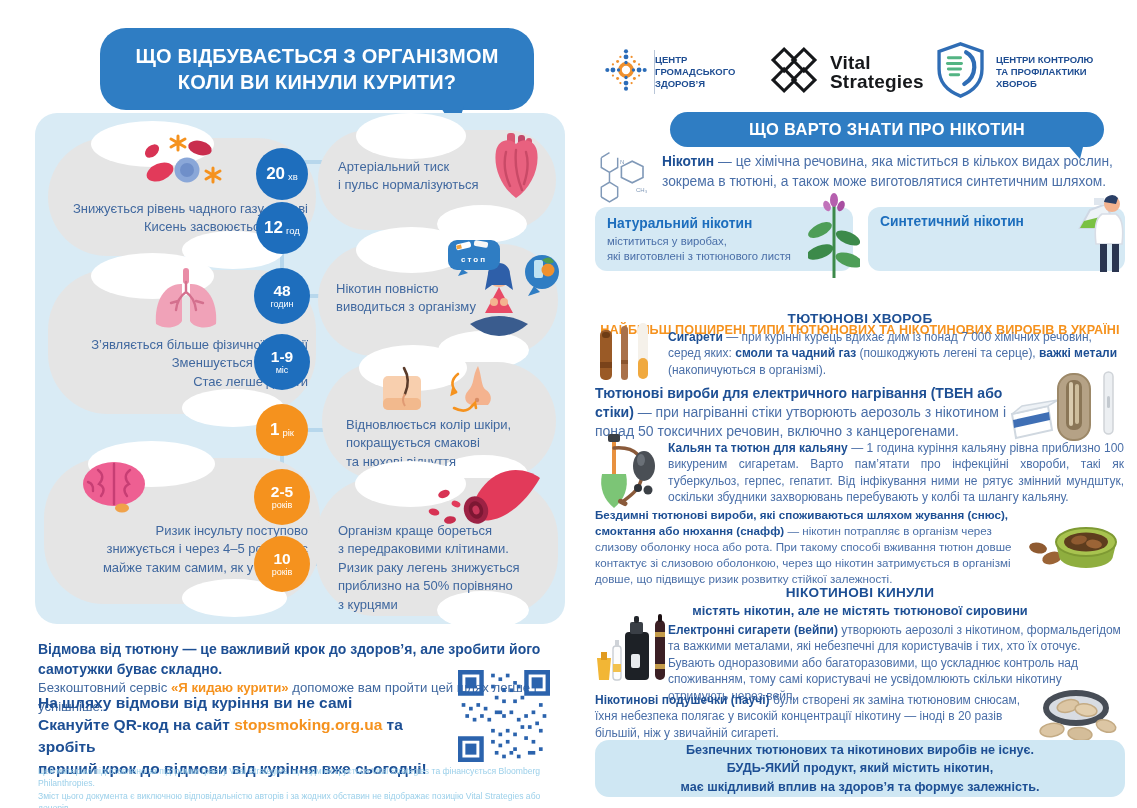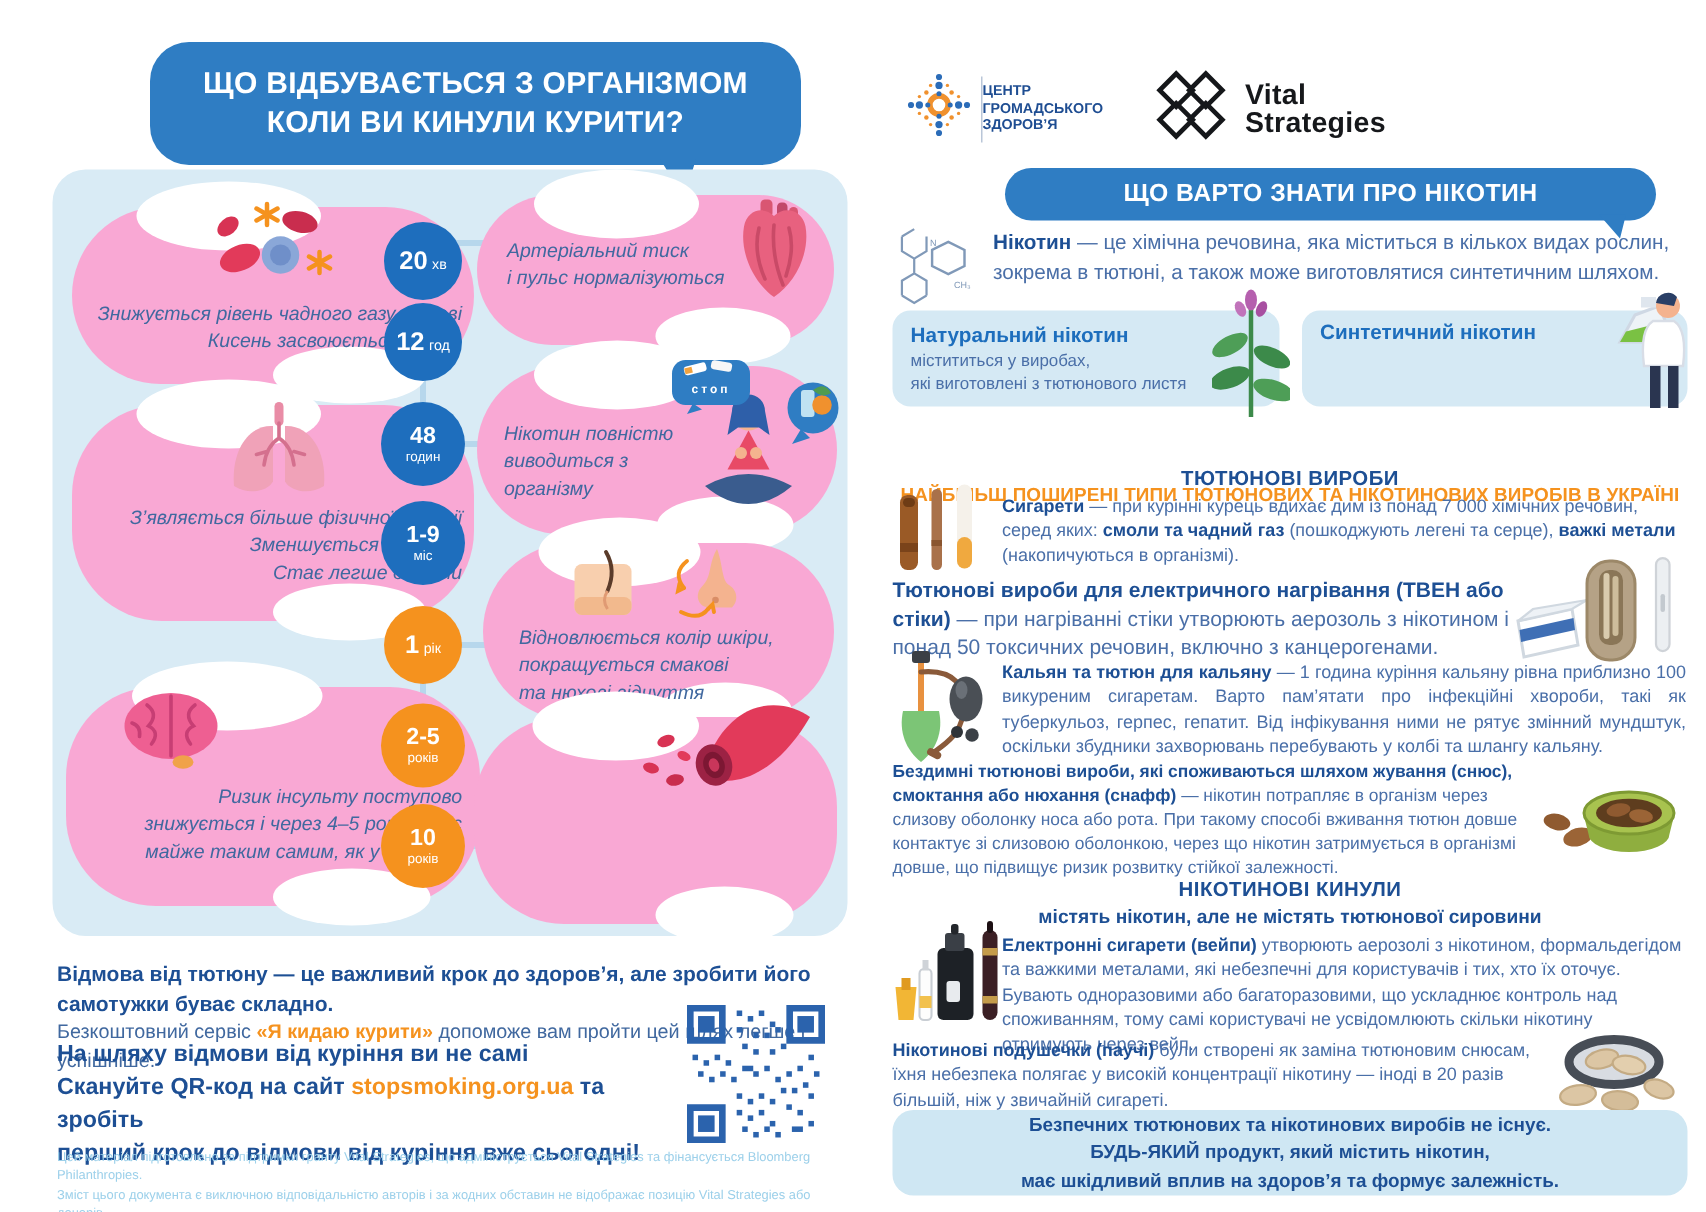--- a/index.html
+++ b/index.html
@@ -19,21 +19,21 @@
   .tick{height:4px;background:#b7d7ec;top:0;}
   .circle{width:52px;height:52px;border-radius:50%;color:#fff;display:flex;align-items:center;
     justify-content:center;text-align:center;left:256px;z-index:3;}
   .circle.blue{background:#1e6ebd;}
   .circle.orange{background:#f5921e;}
   .circle .num{font-weight:bold;font-size:17px;}
   .circle .unit{font-size:9.5px;margin-left:3px;margin-top:5px;}
   .circle.stack{flex-direction:column;line-height:1;}
   .circle.stack .num{font-size:15.5px;}
   .circle.stack .unit{margin:1px 0 0 0;font-size:9px;}
-  .cloud{background:#f9a8d4;border-radius:60px;z-index:1;font-style:italic;}
+  .cloud{background:#e5e5e5;border-radius:60px;z-index:1;}
   .cloud::before{content:"";position:absolute;top:-17px;left:16%;width:46%;height:46px;background:#fff;border-radius:50%;}
   .cloud::after{content:"";position:absolute;bottom:-13px;right:12%;width:38%;height:38px;background:#fff;border-radius:50%;}
   .cloud-inner{position:relative;z-index:2;width:100%;height:100%;}
   .cloud-txt{color:#40689f;font-size:13px;line-height:1.42;}
   .tr{text-align:right;}
   .note1{color:#1d4f94;font-weight:bold;font-size:14px;line-height:1.4;}
   .note2{color:#40689f;font-size:13.2px;line-height:1.4;}
   .cta{color:#1d4f94;font-weight:bold;font-size:15.5px;line-height:1.42;}
   .footer{color:#9cd0ea;font-size:8.6px;line-height:1.45;text-align:left;}
   .seg-b{font-weight:bold;color:#1d4f94;}
@@ -252,20 +252,25 @@
           <path d="M48 52 C66 64 96 52 118 14 C106 5 86 2 70 14 C57 24 50 38 48 52 Z" fill="#e23a5a"></path>
           <ellipse cx="54" cy="46" rx="12" ry="14" fill="#9c2244" transform="rotate(-18 54 46)"></ellipse>
           <ellipse cx="54" cy="46" rx="7" ry="9" fill="#7c1733" transform="rotate(-18 54 46)"></ellipse>
           <ellipse cx="54" cy="46" rx="3.4" ry="4.6" fill="#c9365b" transform="rotate(-18 54 46)"></ellipse>
           <ellipse cx="22" cy="30" rx="6" ry="3.8" fill="#d83354" transform="rotate(-20 22 30)"></ellipse>
           <ellipse cx="12" cy="48" rx="5.4" ry="3.4" fill="#d83354" transform="rotate(16 12 48)"></ellipse>
           <ellipse cx="28" cy="56" rx="6" ry="3.8" fill="#c92d4e" transform="rotate(-8 28 56)"></ellipse>
           <ellipse cx="34" cy="40" rx="4.6" ry="3" fill="#e23a5a" transform="rotate(24 34 40)"></ellipse>
         </svg>
       </div>
+      <div class="abs cloud-txt pre" style="left:22px;top:44px;width:206px;">Організм краще бореться
+з передраковими клітинами.
+Ризик раку легень знижується
+приблизно на 50% порівняно
+з курцями</div>
     </div>
   </div>
 
   <div class="abs" style="left:38px;top:640px;width:527px;">
     <div class="note1">Відмова від тютюну — це важливий крок до здоров’я, але зробити його самотужки буває складно.</div>
     <div class="note2"><span>Безкоштовний сервіс </span><span class="seg-o">«Я кидаю курити»</span><span> допоможе вам пройти цей шлях легше і успішніше.</span></div>
   </div>
 
   <div class="abs cta pre" style="left:38px;top:692px;width:412px;"><span>На шляху відмови від куріння ви не самі
 Скануйте QR-код на сайт </span><span class="seg-link">stopsmoking.org.ua</span><span> та зробіть
@@ -381,20 +386,37 @@
         <rect x="8" y="8" width="15" height="15" transform="rotate(45 15.5 15.5)"></rect>
         <rect x="27" y="8" width="15" height="15" transform="rotate(45 34.5 15.5)"></rect>
         <rect x="8" y="27" width="15" height="15" transform="rotate(45 15.5 34.5)"></rect>
         <rect x="27" y="27" width="15" height="15" transform="rotate(45 34.5 34.5)"></rect>
       </svg>
     </span>
     <span class="vital-txt pre">Vital
 Strategies</span>
   </div>
 
+  <div class="abs" style="left:935px;top:42px;display:flex;align-items:center;gap:9px;">
+    <span>
+      <svg width="52" height="56" viewBox="0 0 55 60">
+        <path d="M27 2 L50 10 V29 C50 44 40 53 27 58 C14 53 4 44 4 29 V10 Z" fill="#ffffff" stroke="#2f6db5" stroke-width="3.6"></path>
+        <g stroke="#53b483" stroke-width="3.2" stroke-linecap="round">
+          <path d="M14 17h13"></path>
+            <path d="M13 23h15"></path>
+            <path d="M14 29h13"></path>
+            <path d="M16 35h9"></path>
+        </g>
+        <path d="M33 11 C45 17 45 37 31 45" stroke="#2f6db5" stroke-width="4.5" fill="none" stroke-linecap="round"></path>
+      </svg>
+    </span>
+    <span class="logo-txt pre">ЦЕНТРИ КОНТРОЛЮ
+ТА ПРОФІЛАКТИКИ
+ХВОРОБ</span>
+  </div>
 
   <div class="abs banner">
     <span>ЩО ВАРТО ЗНАТИ ПРО НІКОТИН</span>
   </div>
   <div class="abs banner-tail"></div>
 
   <div class="abs" style="left:596px;top:152px;">
     <svg width="56" height="52" viewBox="0 0 56 52" fill="none" stroke="#8099b8" stroke-width="1.8">
       <path d="M14 20 L24 14 L24 2 M14 20 L4 14 L4 2 M4 2 L14 -4 M14 20 L14 32 L4 38 L4 50 M14 32 L24 38 L24 50 M4 50 L14 56 L24 50" transform="translate(2 4) scale(0.82)"></path>
       <path d="M26 14 L38 8 L50 14 L50 26 L38 32 L26 26 Z" transform="translate(2 2) scale(0.9)"></path>
@@ -431,21 +453,21 @@
       <rect x="22" y="10" width="10" height="7" fill="#dfe6ee"></rect>
       <circle cx="40" cy="16" r="8" fill="#f4b38f"></circle>
       <path d="M32 14 a8 8 0 0 1 14 -4 l-2 6 z" fill="#2a3f66"></path>
       <path d="M30 26 C24 30 22 40 24 56 L50 56 C52 40 50 30 44 26 Z" fill="#ffffff" stroke="#d8dde6" stroke-width="1.6"></path>
       <rect x="28" y="56" width="7" height="28" fill="#2a3550"></rect>
       <rect x="40" y="56" width="7" height="28" fill="#2a3550"></rect>
     </svg>
   </div>
 
   <div class="abs orange-head" style="left:595px;top:292px;width:530px;margin-top:31px;">НАЙБІЛЬШ ПОШИРЕНІ ТИПИ ТЮТЮНОВИХ ТА НІКОТИНОВИХ ВИРОБІВ В УКРАЇНІ</div>
-  <div class="abs blue-head" style="left:595px;top:311px;width:530px;">ТЮТЮНОВІ ВИРОБИ</div>
+  <div class="abs blue-head" style="left:595px;top:311px;width:530px;">ТЮТЮНОВІ ХВОРОБ</div>
 
   <div class="abs" style="left:596px;top:320px;">
     <svg width="62" height="70" viewBox="0 0 62 70">
       <rect x="4" y="10" width="12" height="50" rx="5" fill="#9a5a26"></rect>
       <rect x="4" y="42" width="12" height="6" fill="#7a431a"></rect>
       <rect x="6" y="12" width="8" height="6" rx="3" fill="#6e3c15"></rect>
       <rect x="25" y="6" width="7" height="54" rx="3.5" fill="#a9714a"></rect>
       <rect x="25" y="40" width="7" height="4" fill="#8a552f"></rect>
       <rect x="42" y="3" width="10" height="56" rx="5" fill="#f5f1ea"></rect>
       <rect x="42" y="38" width="10" height="21" rx="5" fill="#f0a93f"></rect>

